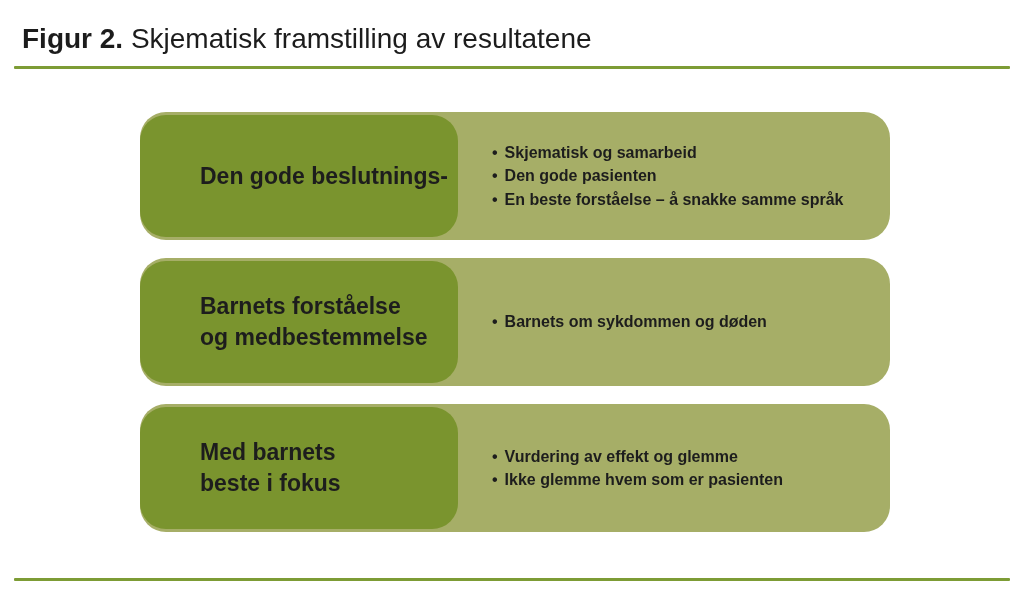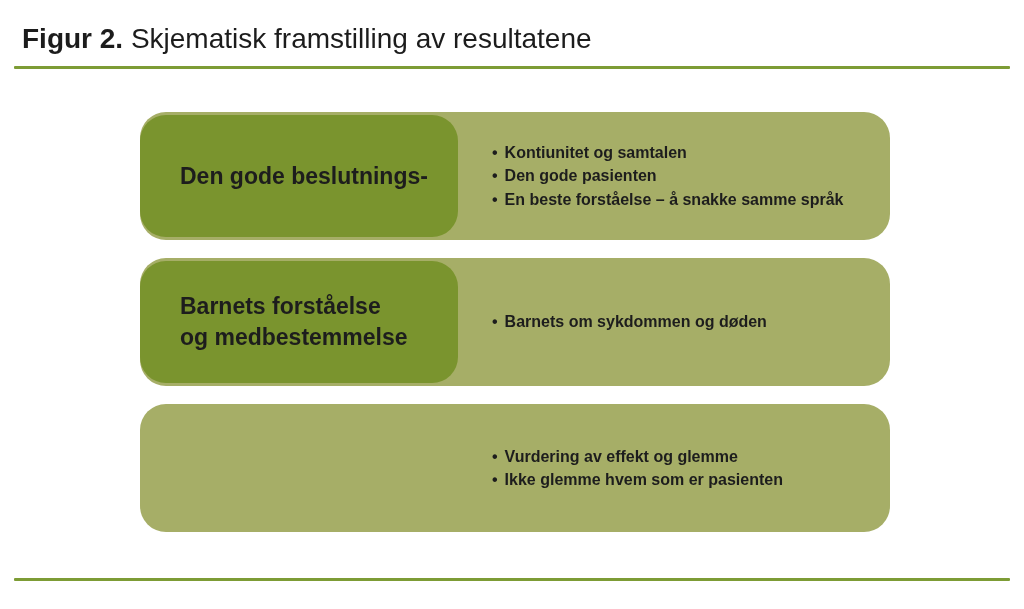--- a/index.html
+++ b/index.html
@@ -35,21 +35,21 @@
   .row-2{top:404px;}
   .lightbox{
     position:absolute;left:0;top:0;right:0;bottom:0;
     background:var(--light-green);border-radius:26px;
     display:flex;align-items:center;
   }
   .darkbox{
     position:absolute;left:0;top:3px;width:318px;height:122px;
     background:var(--dark-green);border-radius:26px;
     display:flex;flex-direction:column;justify-content:center;
-    padding-left:40px;box-sizing:border-box;
+    padding-left:60px;box-sizing:border-box;
   }
   .heading-line{
     font-size:23px;font-weight:700;line-height:31px;color:#1d1d1d;
     white-space:nowrap;
   }
   .bullets{
     list-style:none;margin:0 0 0 352px;padding:0;
   }
   .bullets li{
     font-size:16px;font-weight:700;line-height:23.5px;color:#1d1d1d;
@@ -62,21 +62,21 @@
 
 <div class="figure-title">
   <span class="bold">Figur 2.</span><span> Skjematisk framstilling av resultatene</span>
 </div>
 
 <div class="rule rule-top"></div>
 
 <div class="row row-0">
   <div class="lightbox">
     <ul class="bullets">
-      <li><span class="bullet-glyph">•</span><span>Kontiunitet og samtalen</span></li>
+      <li><span class="bullet-glyph">•</span><span>Skjematisk og samarbeid</span></li>
       <li><span class="bullet-glyph">•</span><span>Den gode pasienten</span></li>
       <li><span class="bullet-glyph">•</span><span>En beste forståelse – å snakke samme språk</span></li>
     </ul>
   </div>
   <div class="darkbox">
     <div class="heading-line">Den gode beslutnings-</div>
   </div>
 </div>
 
 <div class="row row-1">
@@ -91,15 +91,19 @@
   </div>
 </div>
 
 <div class="row row-2">
   <div class="lightbox">
     <ul class="bullets">
       <li><span class="bullet-glyph">•</span><span>Vurdering av effekt og glemme</span></li>
       <li><span class="bullet-glyph">•</span><span>Ikke glemme hvem som er pasienten</span></li>
     </ul>
   </div>
+  <div class="darkbox">
+    <div class="heading-line">Med barnets</div>
+    <div class="heading-line">beste i fokus</div>
+  </div>
 </div>
 
 <div class="rule rule-bottom"></div>
 
 </body></html>

